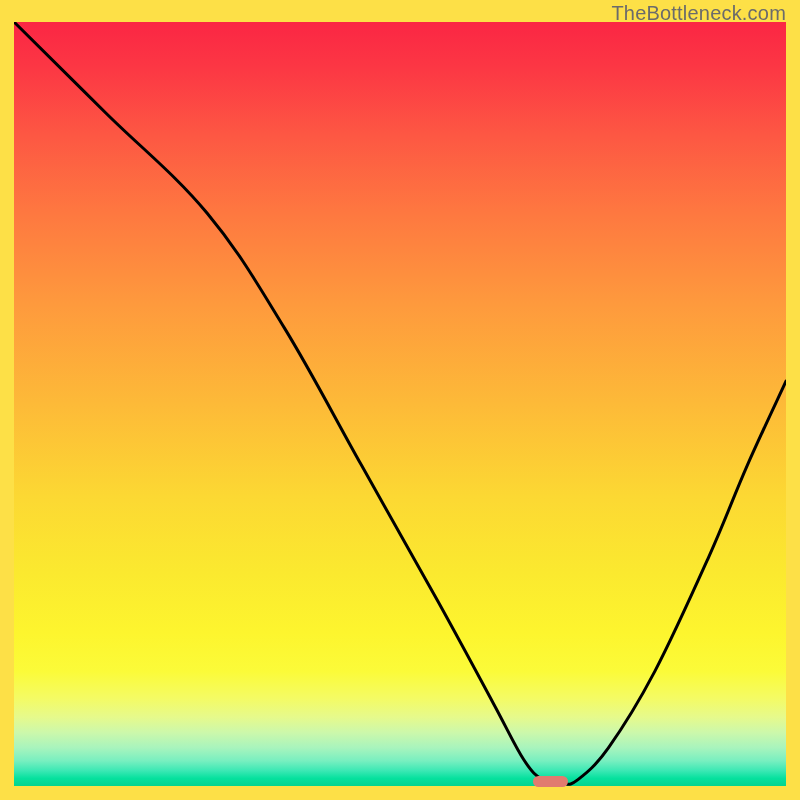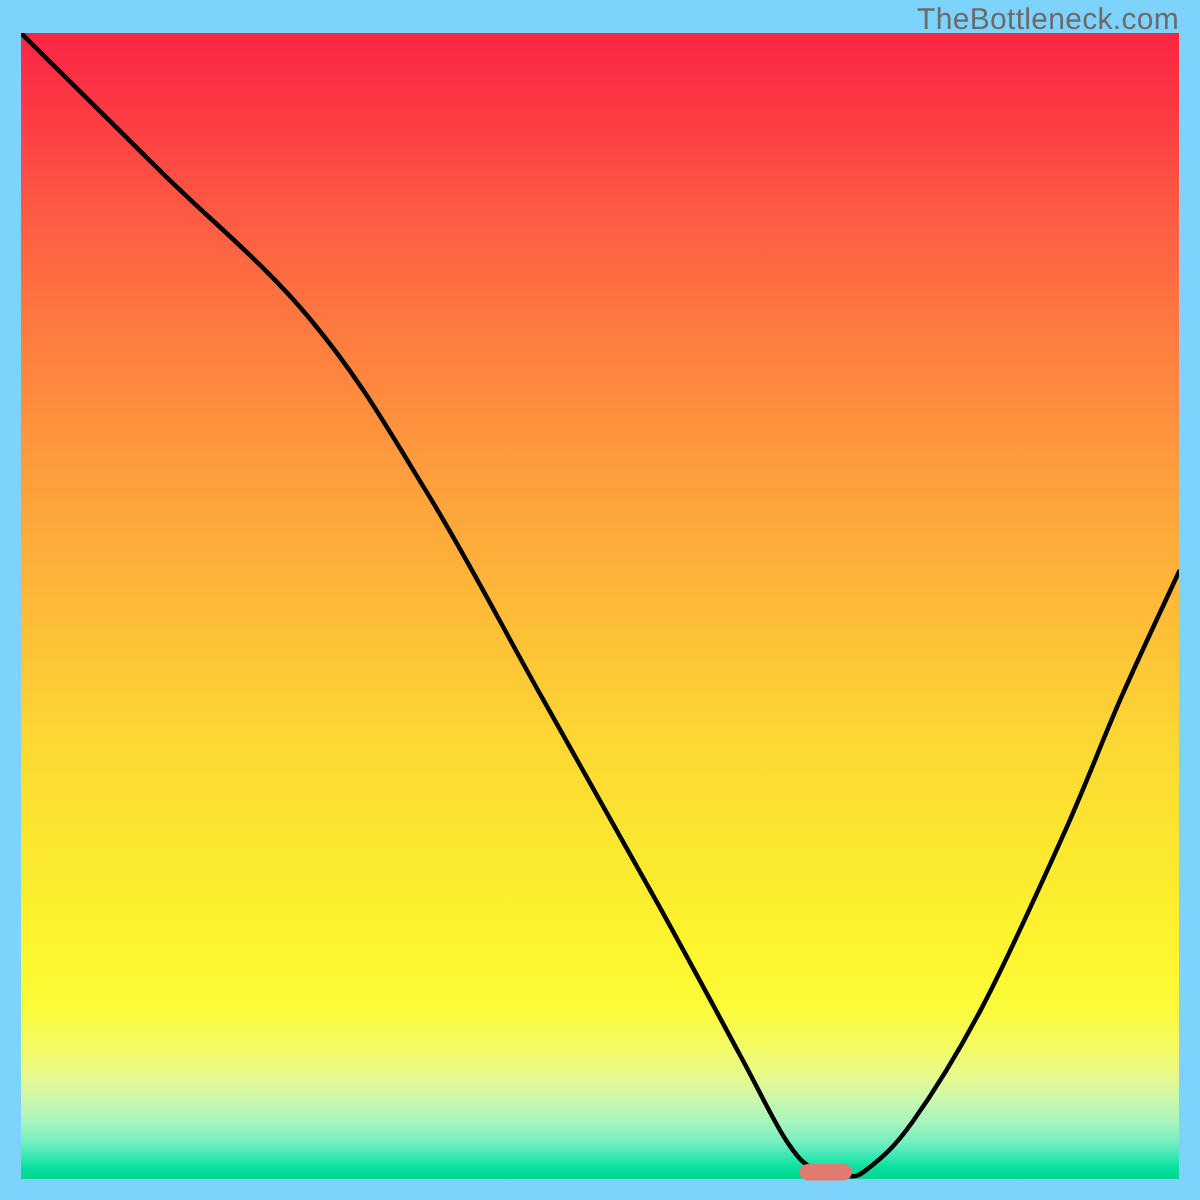--- a/index.html
+++ b/index.html
@@ -8,21 +8,21 @@
     width: 800px;
     height: 800px;
     background: #000;
     overflow: hidden;
     font-family: Arial, Helvetica, sans-serif;
   }
   .frame {
     position: relative;
     width: 800px;
     height: 800px;
-    background: #7dd3fc;
+    background: #fde047;
   }
   .plot-outer {
     position: absolute;
     left: 14px;
     top: 22px;
     width: 772px;
     height: 764px;
     background: #000;
   }
   .plot-area {

